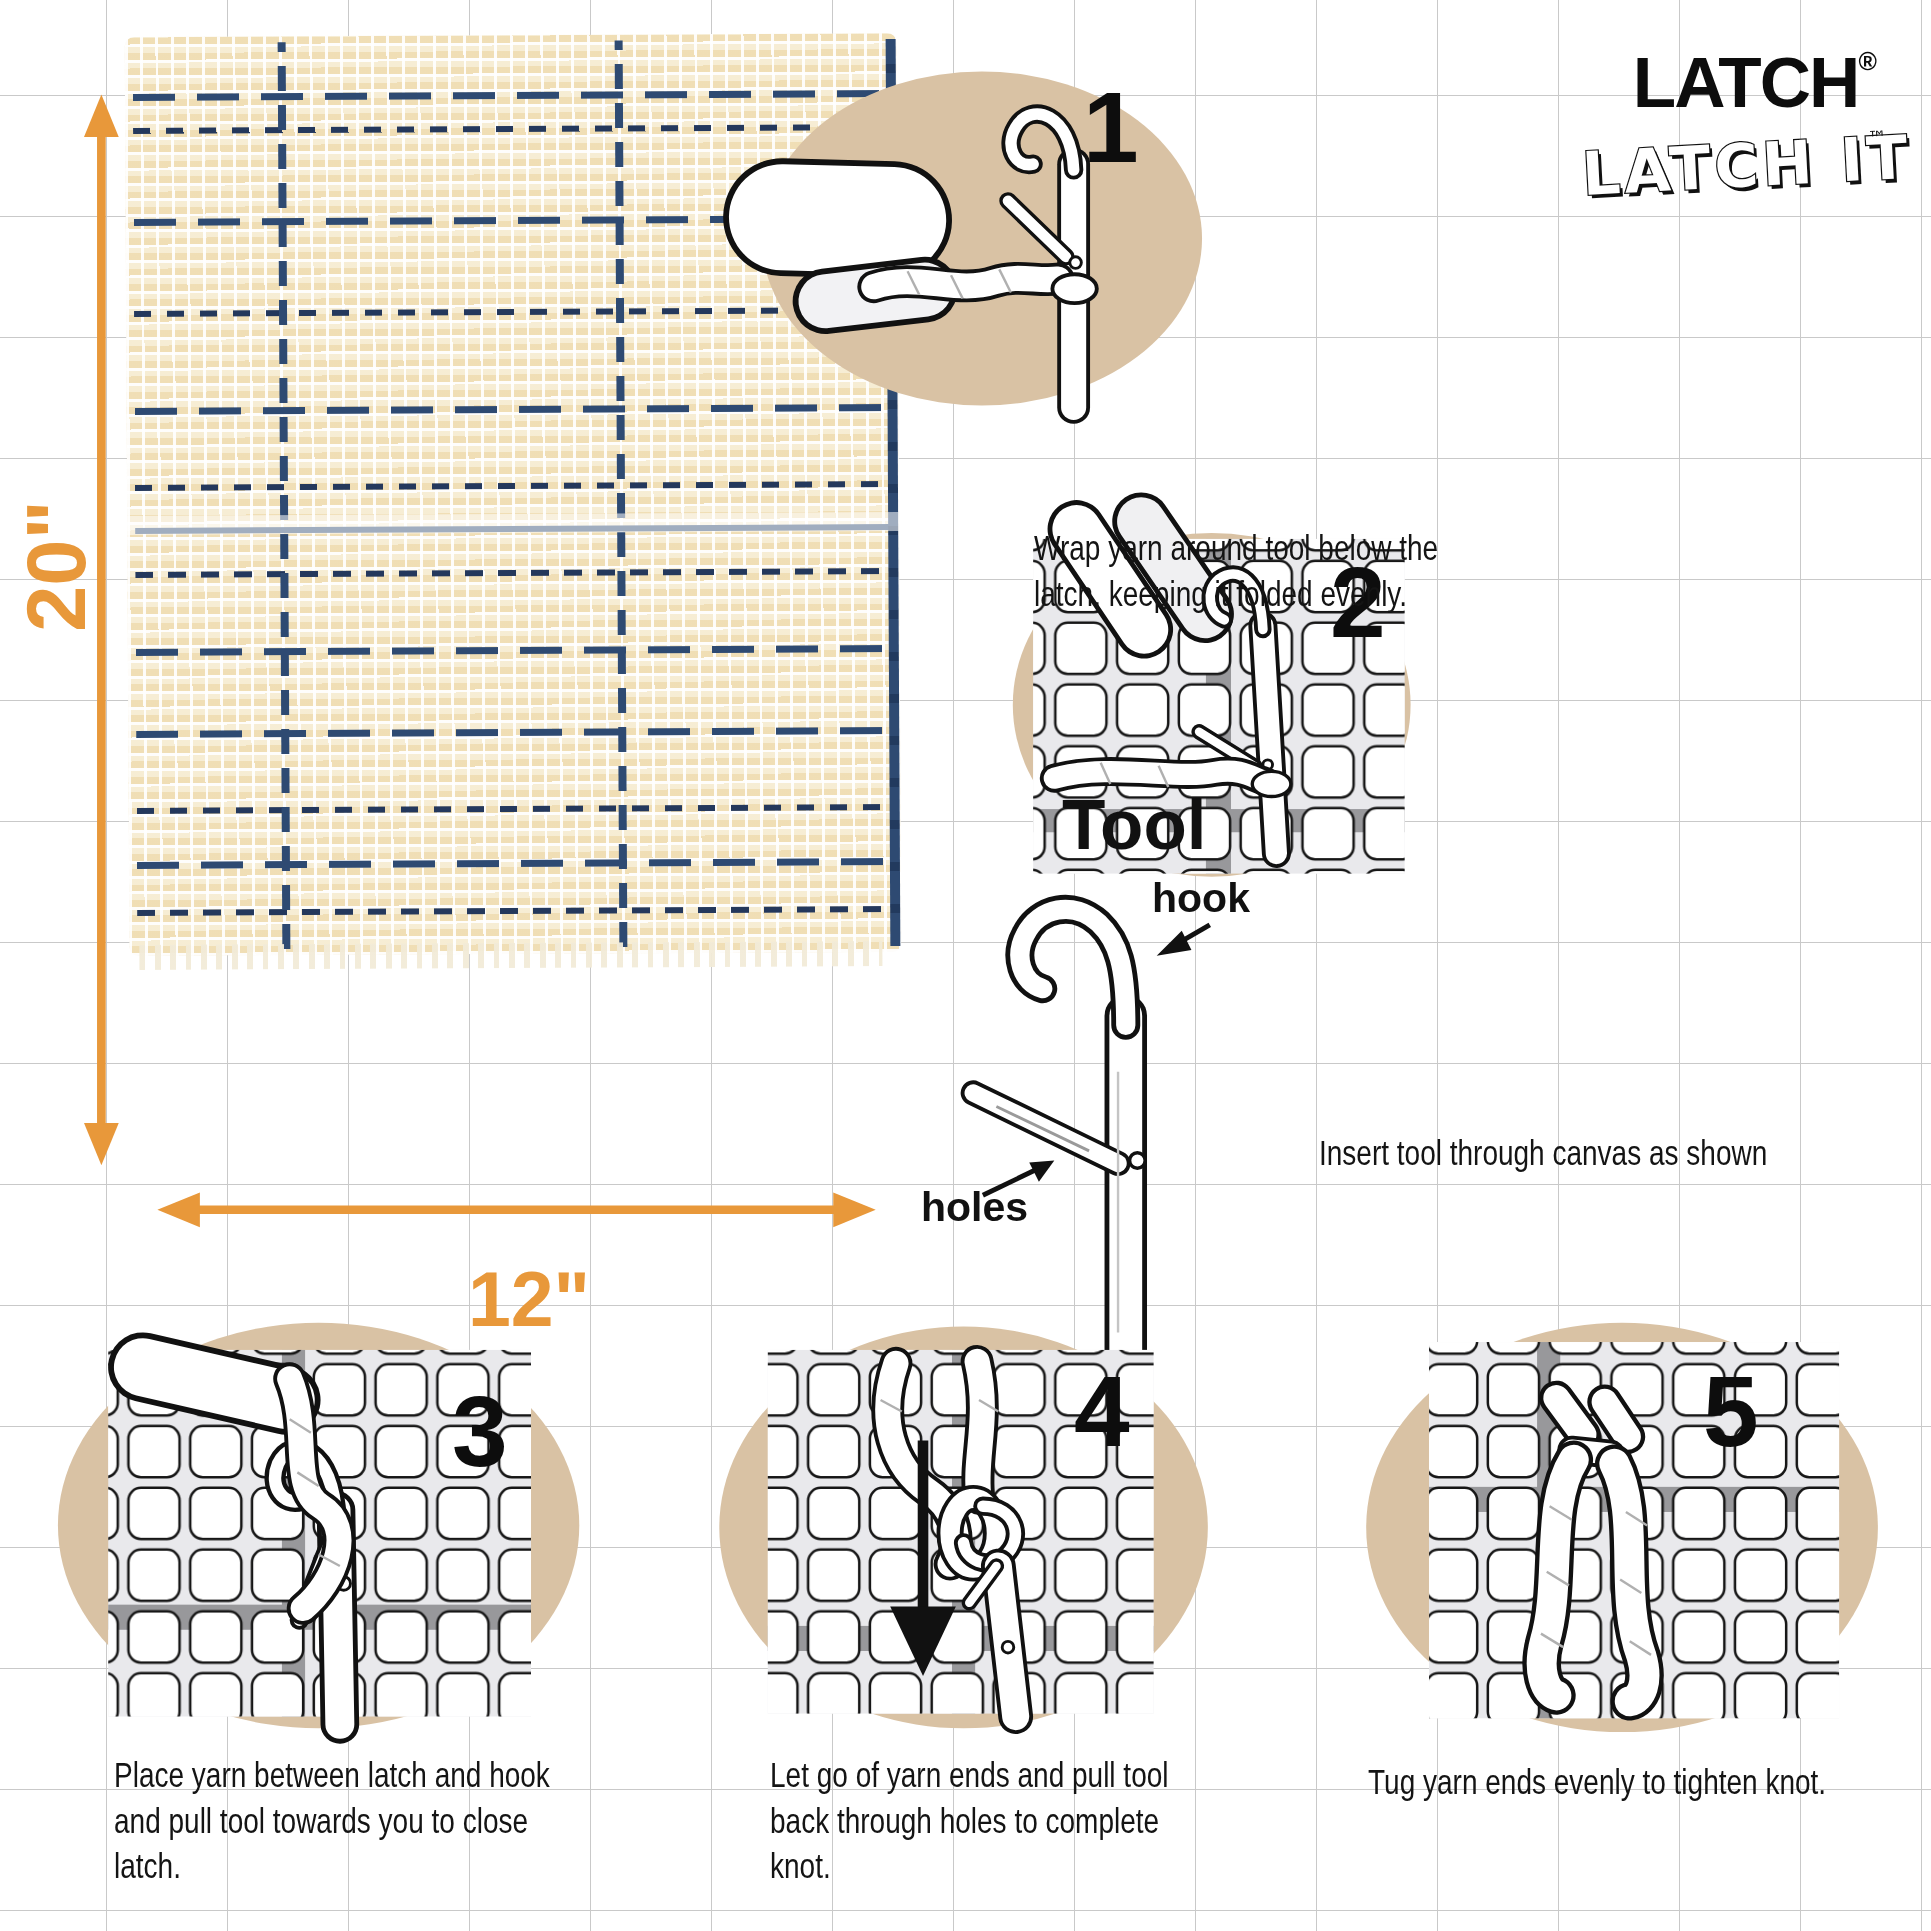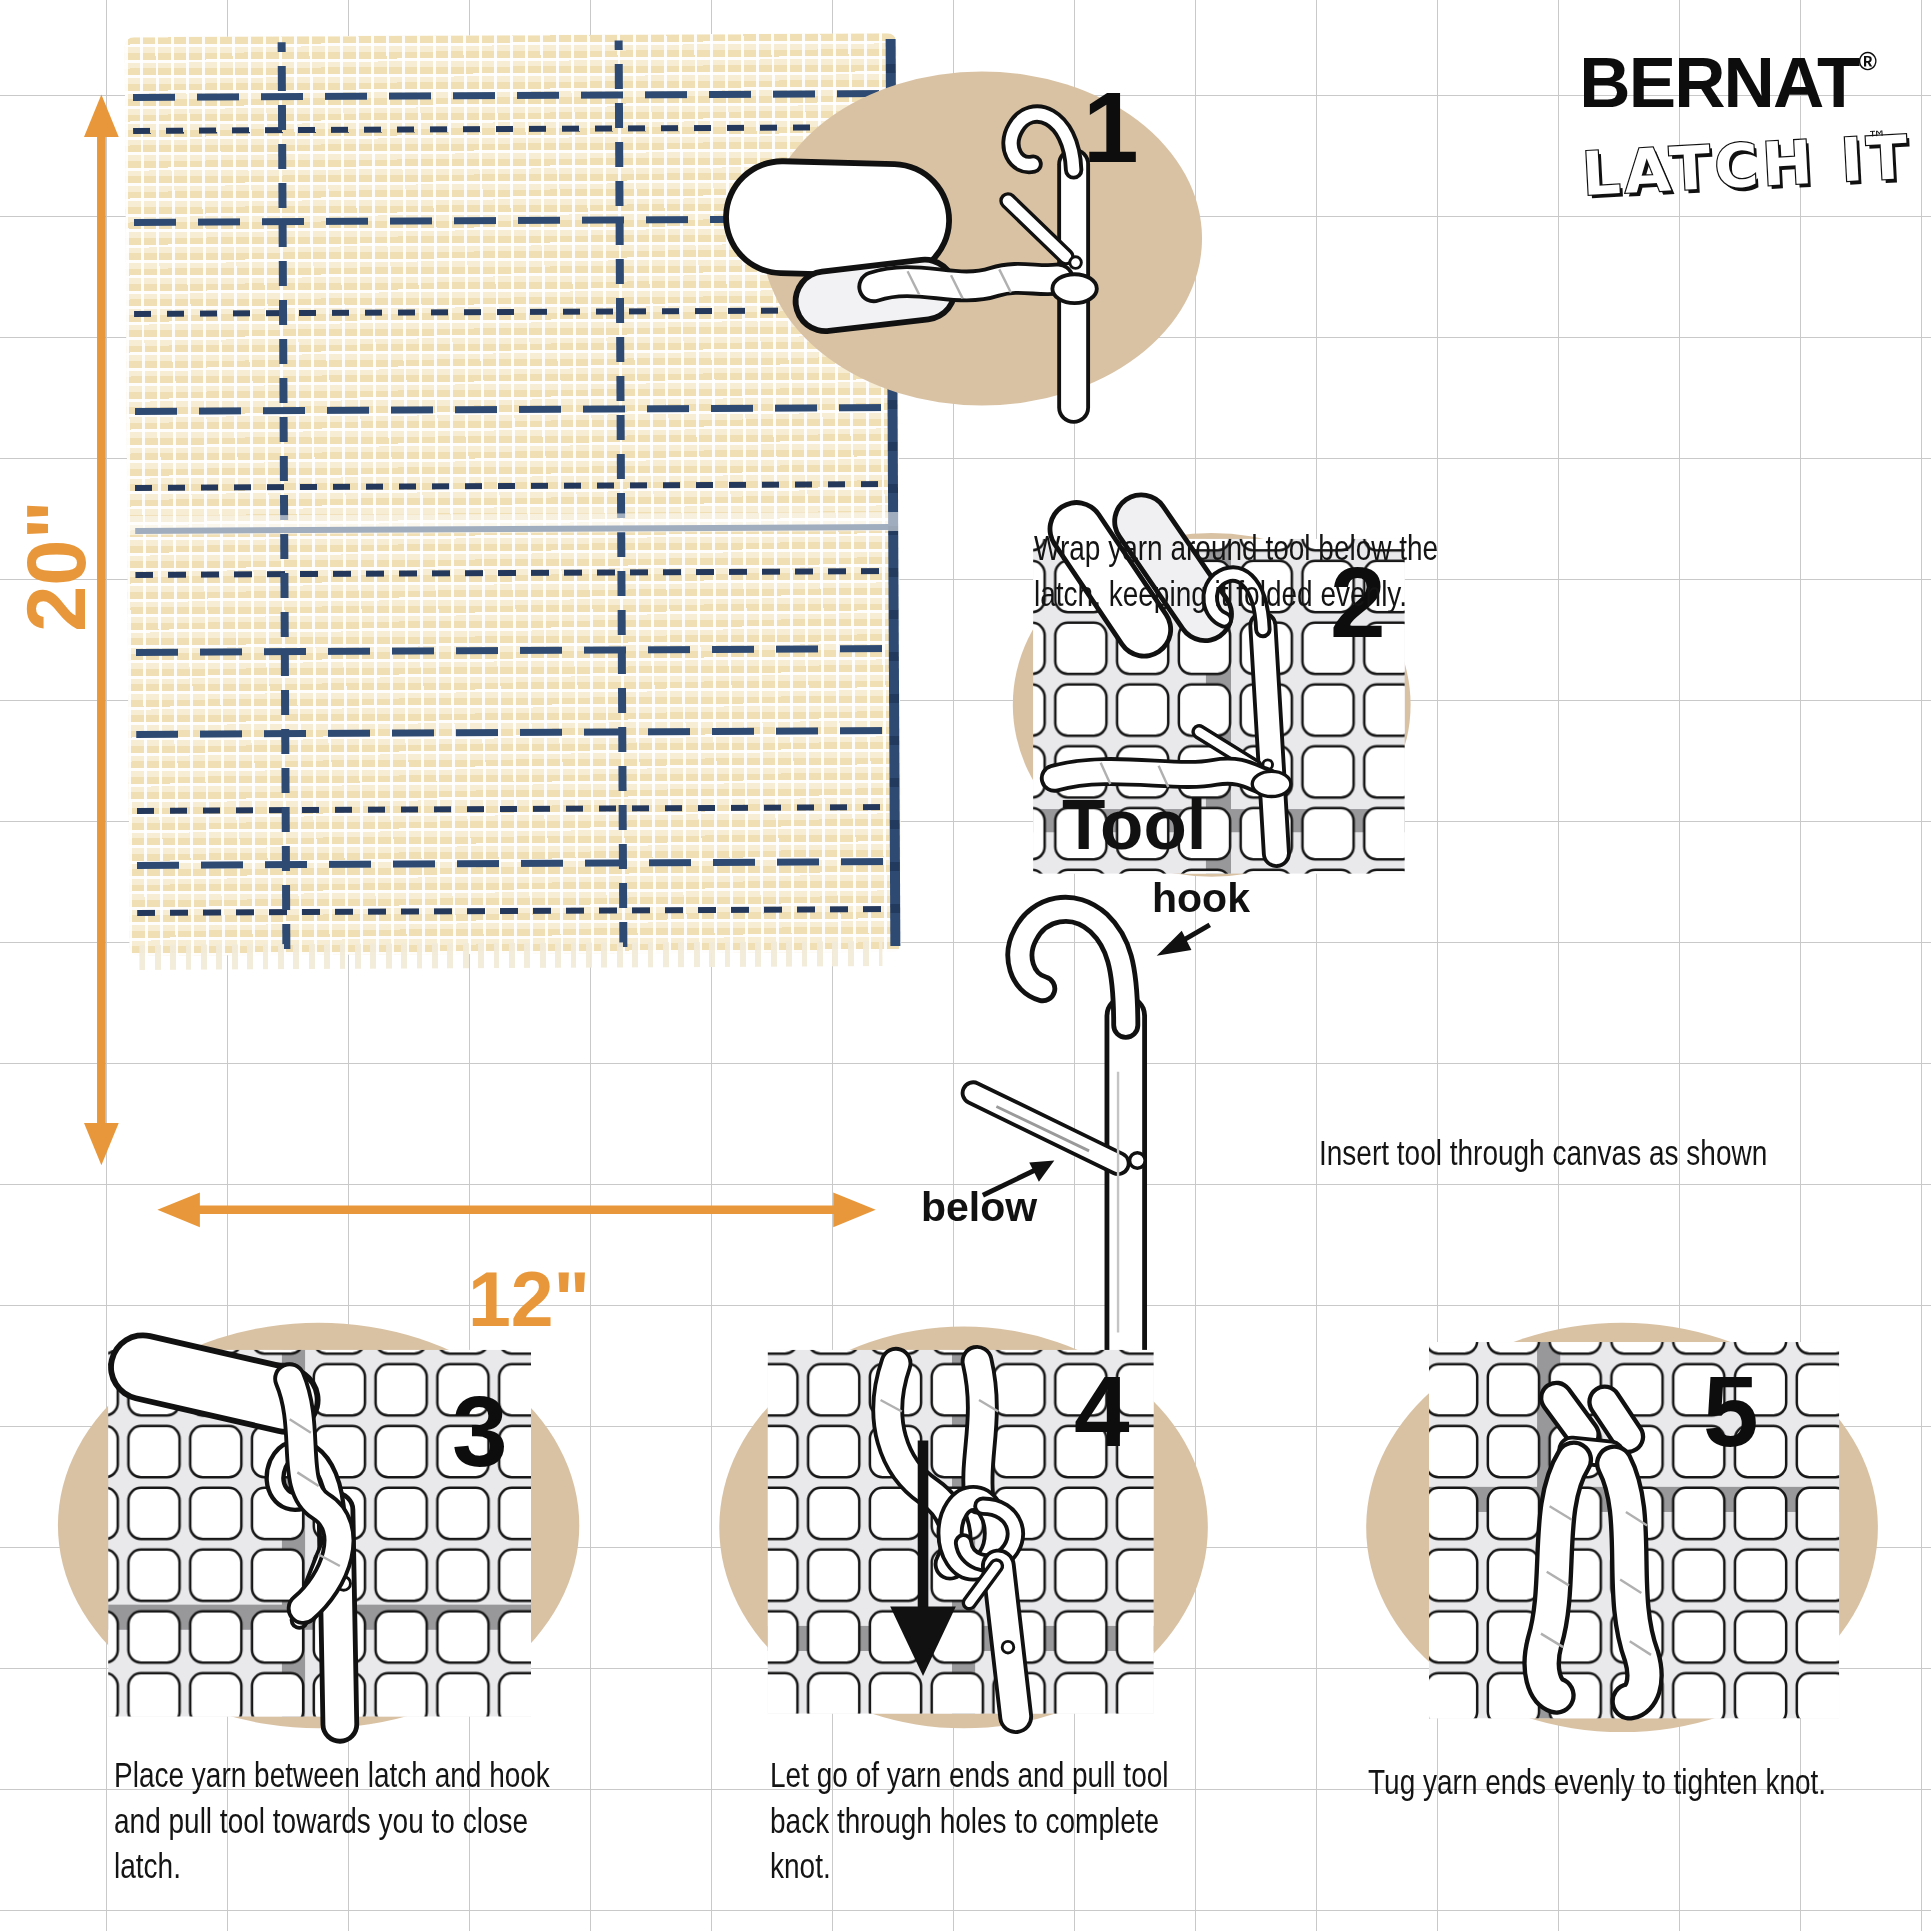--- a/index.html
+++ b/index.html
@@ -270,28 +270,28 @@
       <line x1="1688" y1="1700" x2="1710" y2="1714" stroke="#b0b0b0" stroke-width="2.5"></line>
     </g>
 
     <g transform="rotate(-3 1790 180)">
       <text x="1642" y="198" font-family="'DejaVu Sans',sans-serif" font-size="62" font-weight="bold" letter-spacing="4" fill="#111">LATCH IT</text>
       <text x="1639" y="194" font-family="'DejaVu Sans',sans-serif" font-size="62" font-weight="bold" letter-spacing="4" fill="#fff" stroke="#111" stroke-width="2.5" paint-order="stroke">LATCH IT</text>
       <text x="1936" y="158" font-family="'DejaVu Sans',sans-serif" font-size="20" fill="#111">™</text>
     </g>
   </svg>
 
-  <div class="abs brand"><span>BERNAT</span><sup>®</sup></div>
+  <div class="abs brand"><span>LATCH</span><sup>®</sup></div>
 
   <div class="abs dim-label h-label">20"</div>
   <div class="abs dim-label w-label">12"</div>
 
   <div class="abs tool-title">Tool</div>
   <div class="abs tool-sub hook-label">hook</div>
-  <div class="abs tool-sub latch-label">below</div>
+  <div class="abs tool-sub latch-label">holes</div>
 
   <div class="abs stepnum n1">1</div>
   <div class="abs stepnum n2">2</div>
   <div class="abs stepnum n3">3</div>
   <div class="abs stepnum n4">4</div>
   <div class="abs stepnum n5">5</div>
 
   <div class="abs caption cap1">Wrap yarn around tool below the latch, keeping it folded evenly.</div>
   <div class="abs caption cap2">Insert tool through canvas as shown</div>
   <div class="abs caption cap3">Place yarn between latch and hook and pull tool towards you to close latch.</div>

